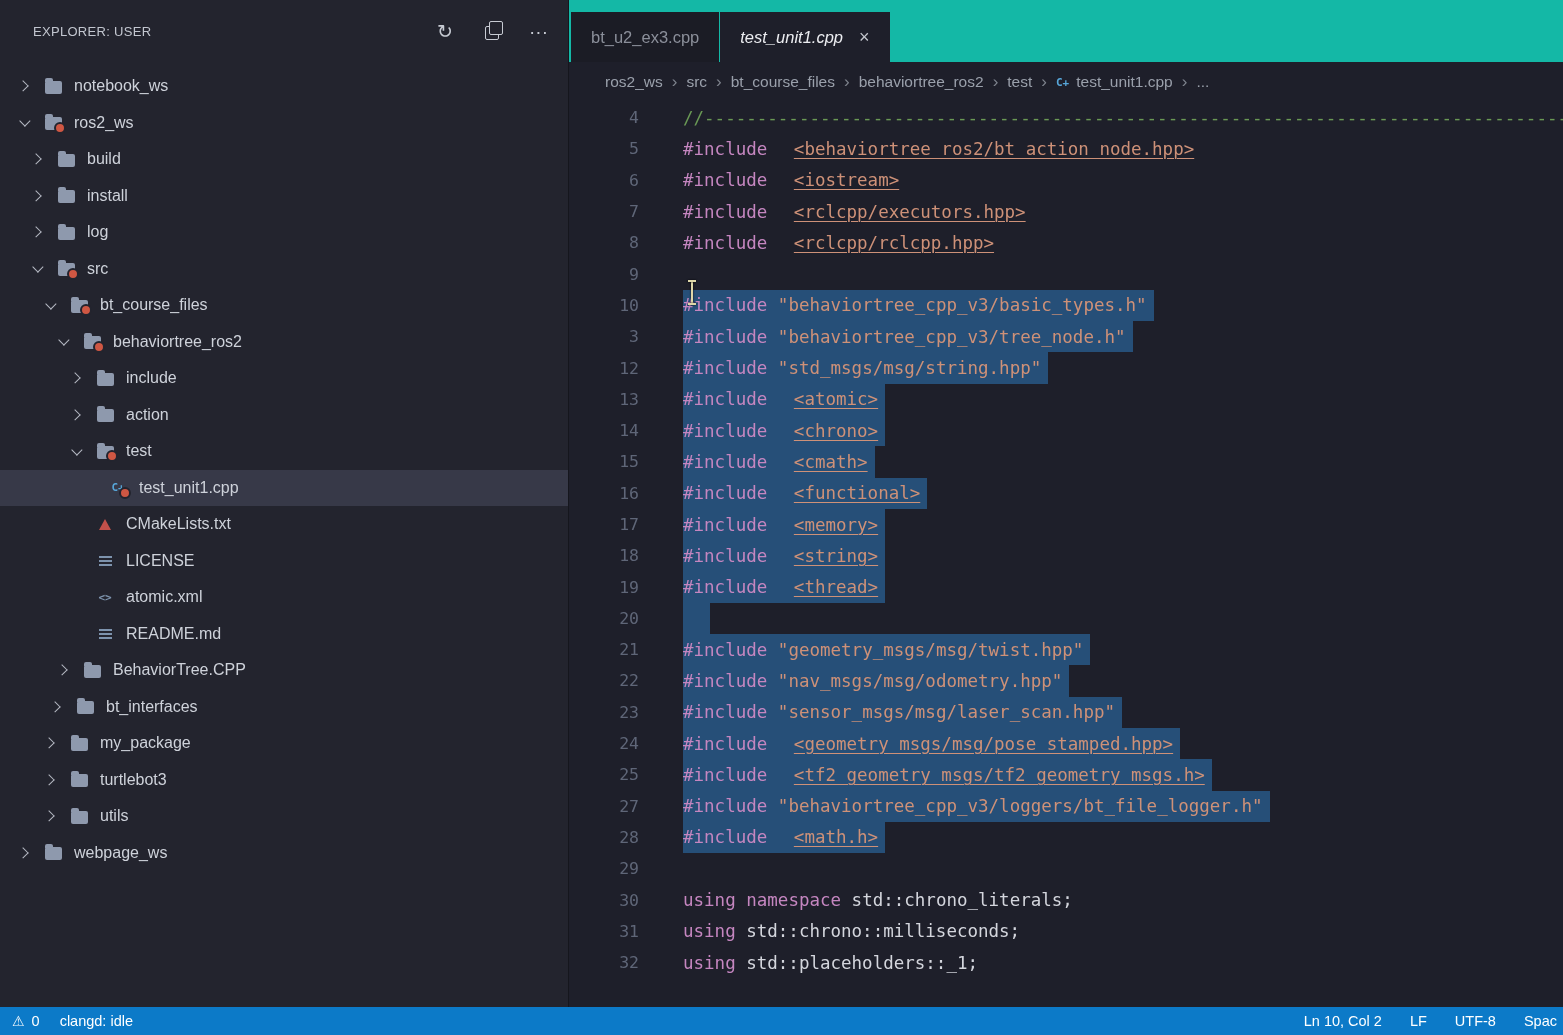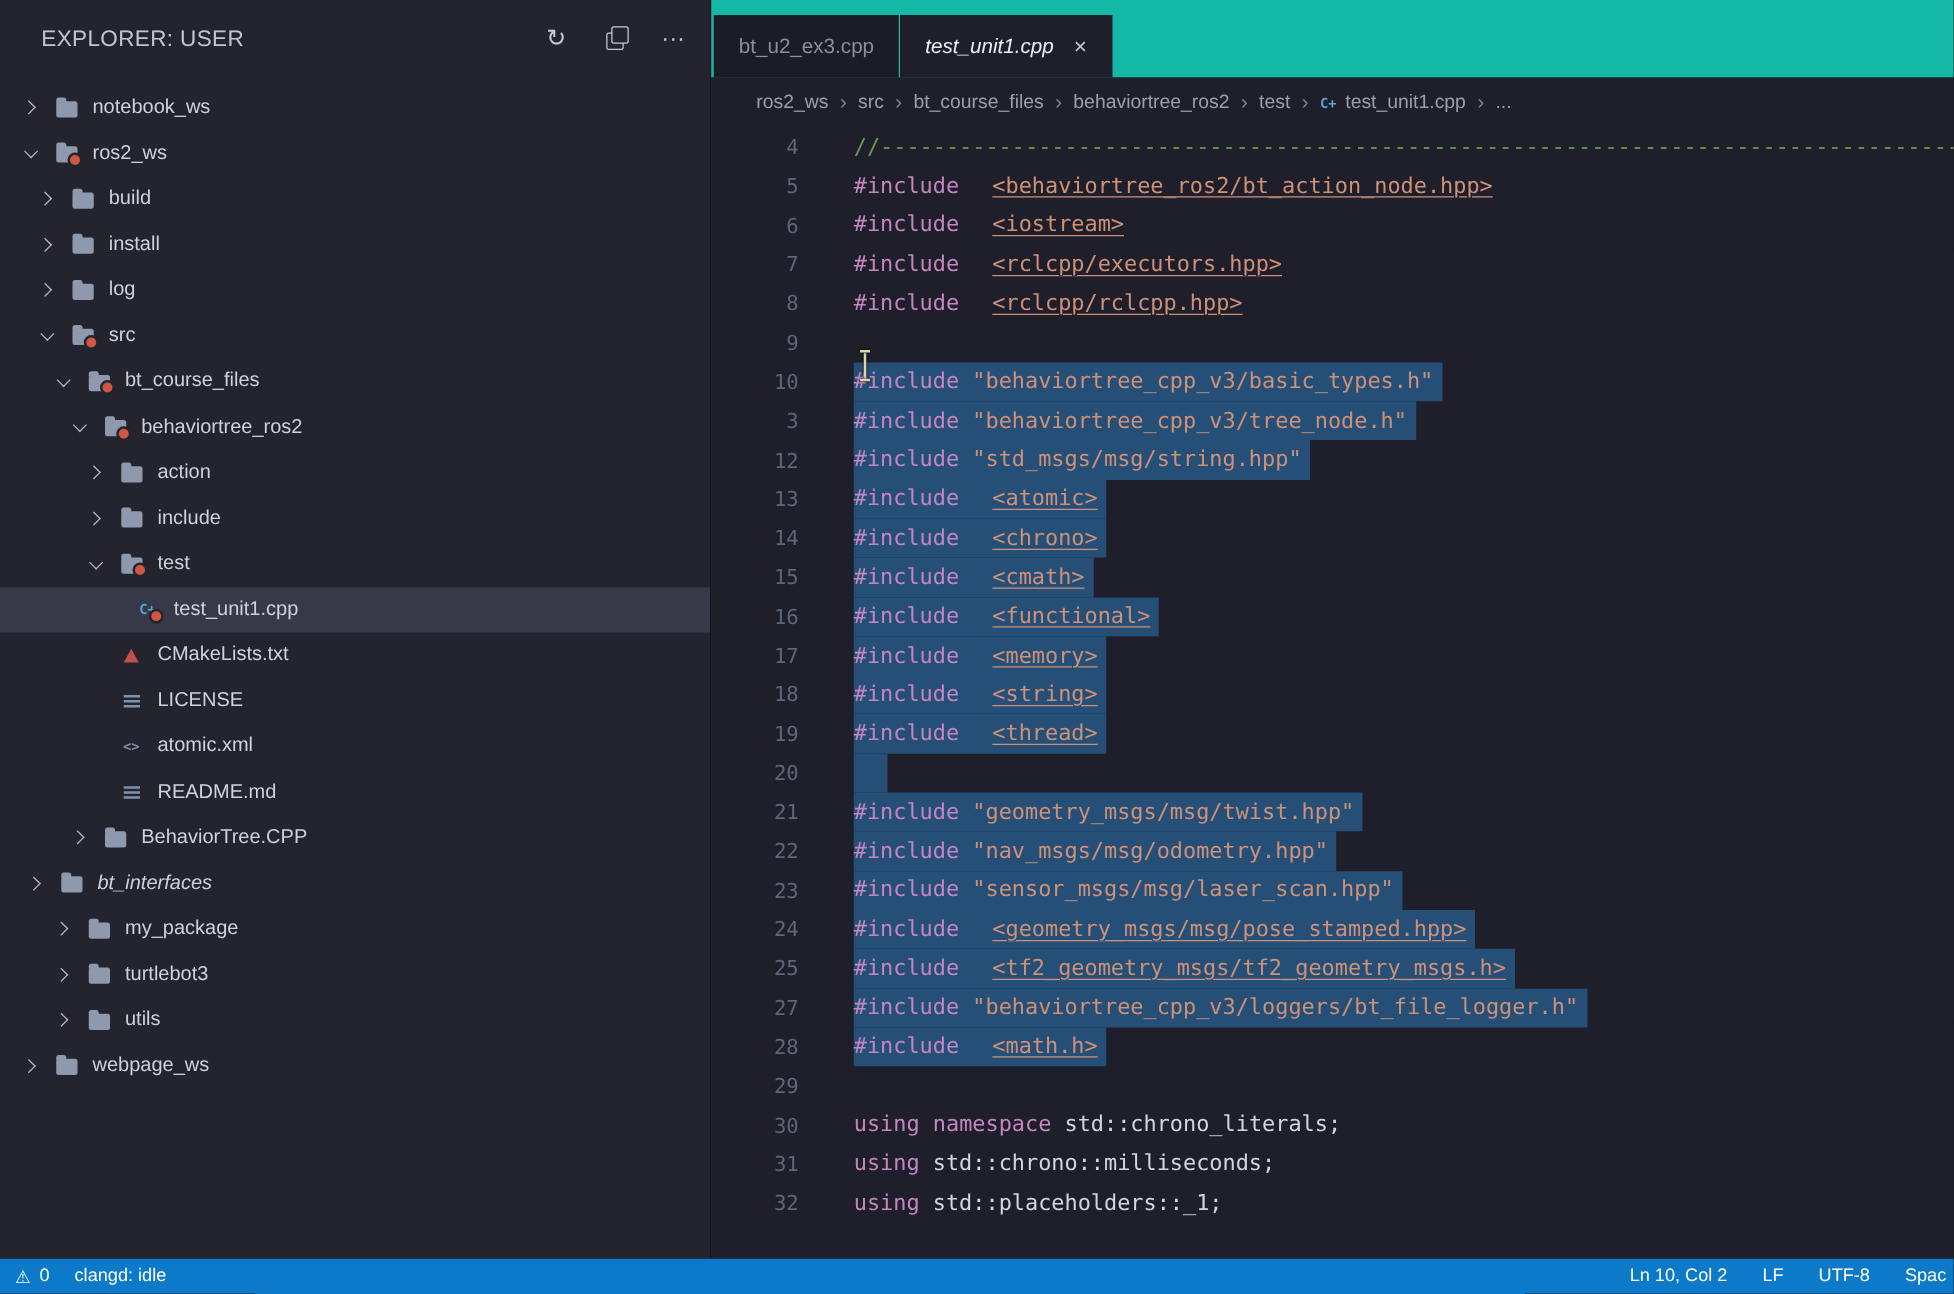--- a/index.html
+++ b/index.html
@@ -3,21 +3,21 @@
 <meta charset="utf-8">
 <style>
   html,body{margin:0;padding:0;background:#14151c;}
   body{width:1563px;height:1035px;overflow:hidden;font-family:"Liberation Sans",sans-serif;}
   .app{width:1563px;height:1035px;display:flex;flex-direction:column;background:#1e1f2a;}
   .main{flex:1;display:flex;min-height:0;}
 
   
   .sidebar{width:568px;flex-shrink:0;background:#23242e;display:flex;flex-direction:column;border-right:1px solid #15161d;}
   .sb-header{height:62px;display:flex;align-items:center;padding:0 20px 0 33px;flex-shrink:0;}
-  .sb-title{flex:1;font-size:18px;color:#c2c6cf;letter-spacing:.3px;}
+  .sb-title{flex:1;font-size:13px;color:#c2c6cf;letter-spacing:.3px;}
   .hicon{color:#c7cbd3;margin-left:30px;font-size:19px;line-height:1;cursor:pointer;display:inline-flex;align-items:center;}
   .icon-copy{width:12px;height:12px;border:1.6px solid #c7cbd3;border-radius:2px;position:relative;margin-left:32px;margin-top:4px;cursor:pointer;}
   .icon-copy::before{content:'';position:absolute;top:-6px;left:3px;width:12px;height:12px;border:1.6px solid #c7cbd3;border-radius:2px;background:#23242e;}
   .tree{flex:1;overflow:hidden;padding-top:6px;}
   .trow{height:36.5px;display:flex;align-items:center;font-size:16px;color:#ced2da;cursor:pointer;}
   .trow.selected{background:#373948;}
   .chev{width:17px;height:17px;margin-right:9px;flex-shrink:0;display:inline-flex;align-items:center;justify-content:center;}
   .chev.closed::before{content:'';border:solid #b6bac4;border-width:0 1.6px 1.6px 0;padding:3.4px;transform:rotate(-45deg);margin-left:-3px;}
   .chev.open::before{content:'';border:solid #b6bac4;border-width:0 1.6px 1.6px 0;padding:3.4px;transform:rotate(45deg);margin-top:-3px;}
   .ficon{width:22px;height:20px;margin-right:10px;flex-shrink:0;position:relative;display:inline-flex;align-items:center;justify-content:center;}
@@ -138,30 +138,30 @@
               <span class="folder-shape"></span>
               <span class="gitdot"></span>
             </span>
             <span class="tlabel">behaviortree_ros2</span>
           </div>
           <div class="trow" style="padding-left: 68px;">
             <span class="chev closed"></span>
             <span class="ficon">
               <span class="folder-shape"></span>
             </span>
+            <span class="tlabel">include</span>
+          </div>
+          <div class="trow" style="padding-left: 68px;">
+            <span class="chev closed"></span>
+            <span class="ficon">
+              <span class="folder-shape"></span>
+            </span>
             <span class="tlabel">action</span>
           </div>
           <div class="trow" style="padding-left: 68px;">
-            <span class="chev closed"></span>
-            <span class="ficon">
-              <span class="folder-shape"></span>
-            </span>
-            <span class="tlabel">include</span>
-          </div>
-          <div class="trow" style="padding-left: 68px;">
             <span class="chev open"></span>
             <span class="ficon">
               <span class="folder-shape"></span>
               <span class="gitdot"></span>
             </span>
             <span class="tlabel">test</span>
           </div>
           <div class="trow selected" style="padding-left: 81px;">
             <span class="chev none"></span>
             <span class="ficon">
@@ -198,21 +198,21 @@
             </span>
             <span class="tlabel">README.md</span>
           </div>
           <div class="trow" style="padding-left: 55px;">
             <span class="chev closed"></span>
             <span class="ficon">
               <span class="folder-shape"></span>
             </span>
             <span class="tlabel">BehaviorTree.CPP</span>
           </div>
-          <div class="trow" style="padding-left: 20px; font-style: italic;">
+          <div class="trow" style="padding-left: 48px;">
             <span class="chev closed"></span>
             <span class="ficon">
               <span class="folder-shape"></span>
             </span>
             <span class="tlabel">bt_interfaces</span>
           </div>
           <div class="trow" style="padding-left: 42px;">
             <span class="chev closed"></span>
             <span class="ficon">
               <span class="folder-shape"></span>

